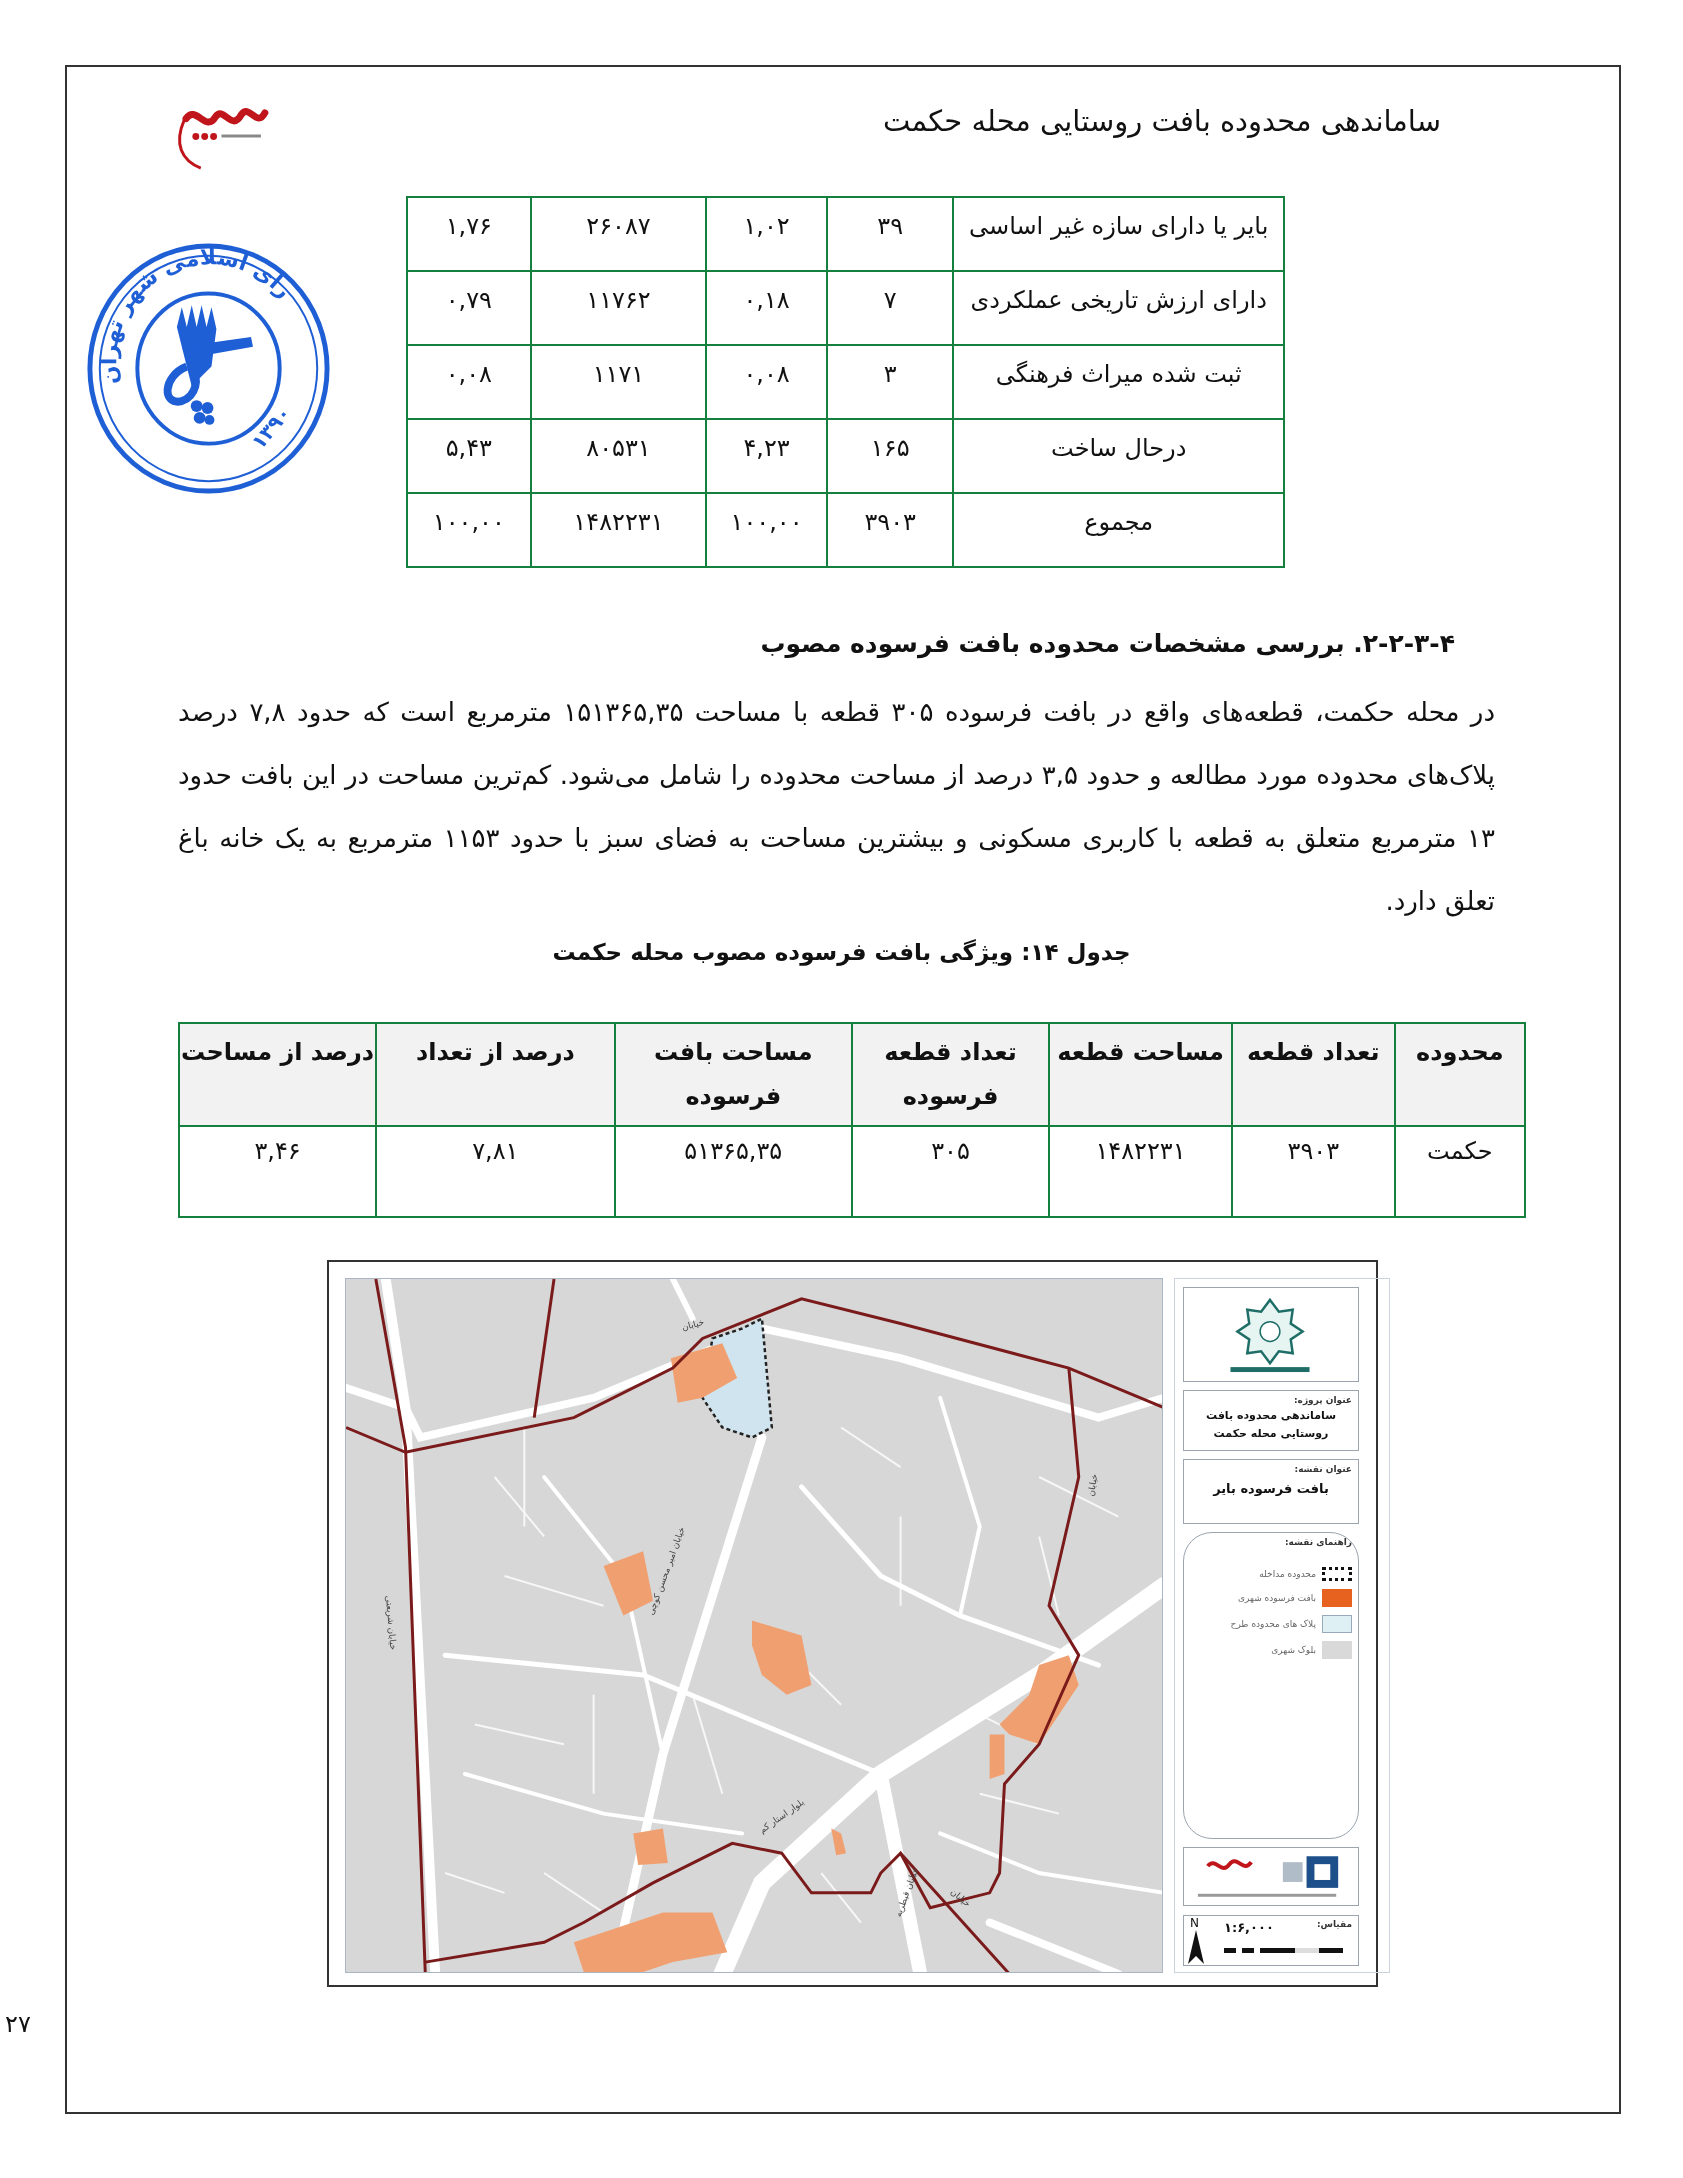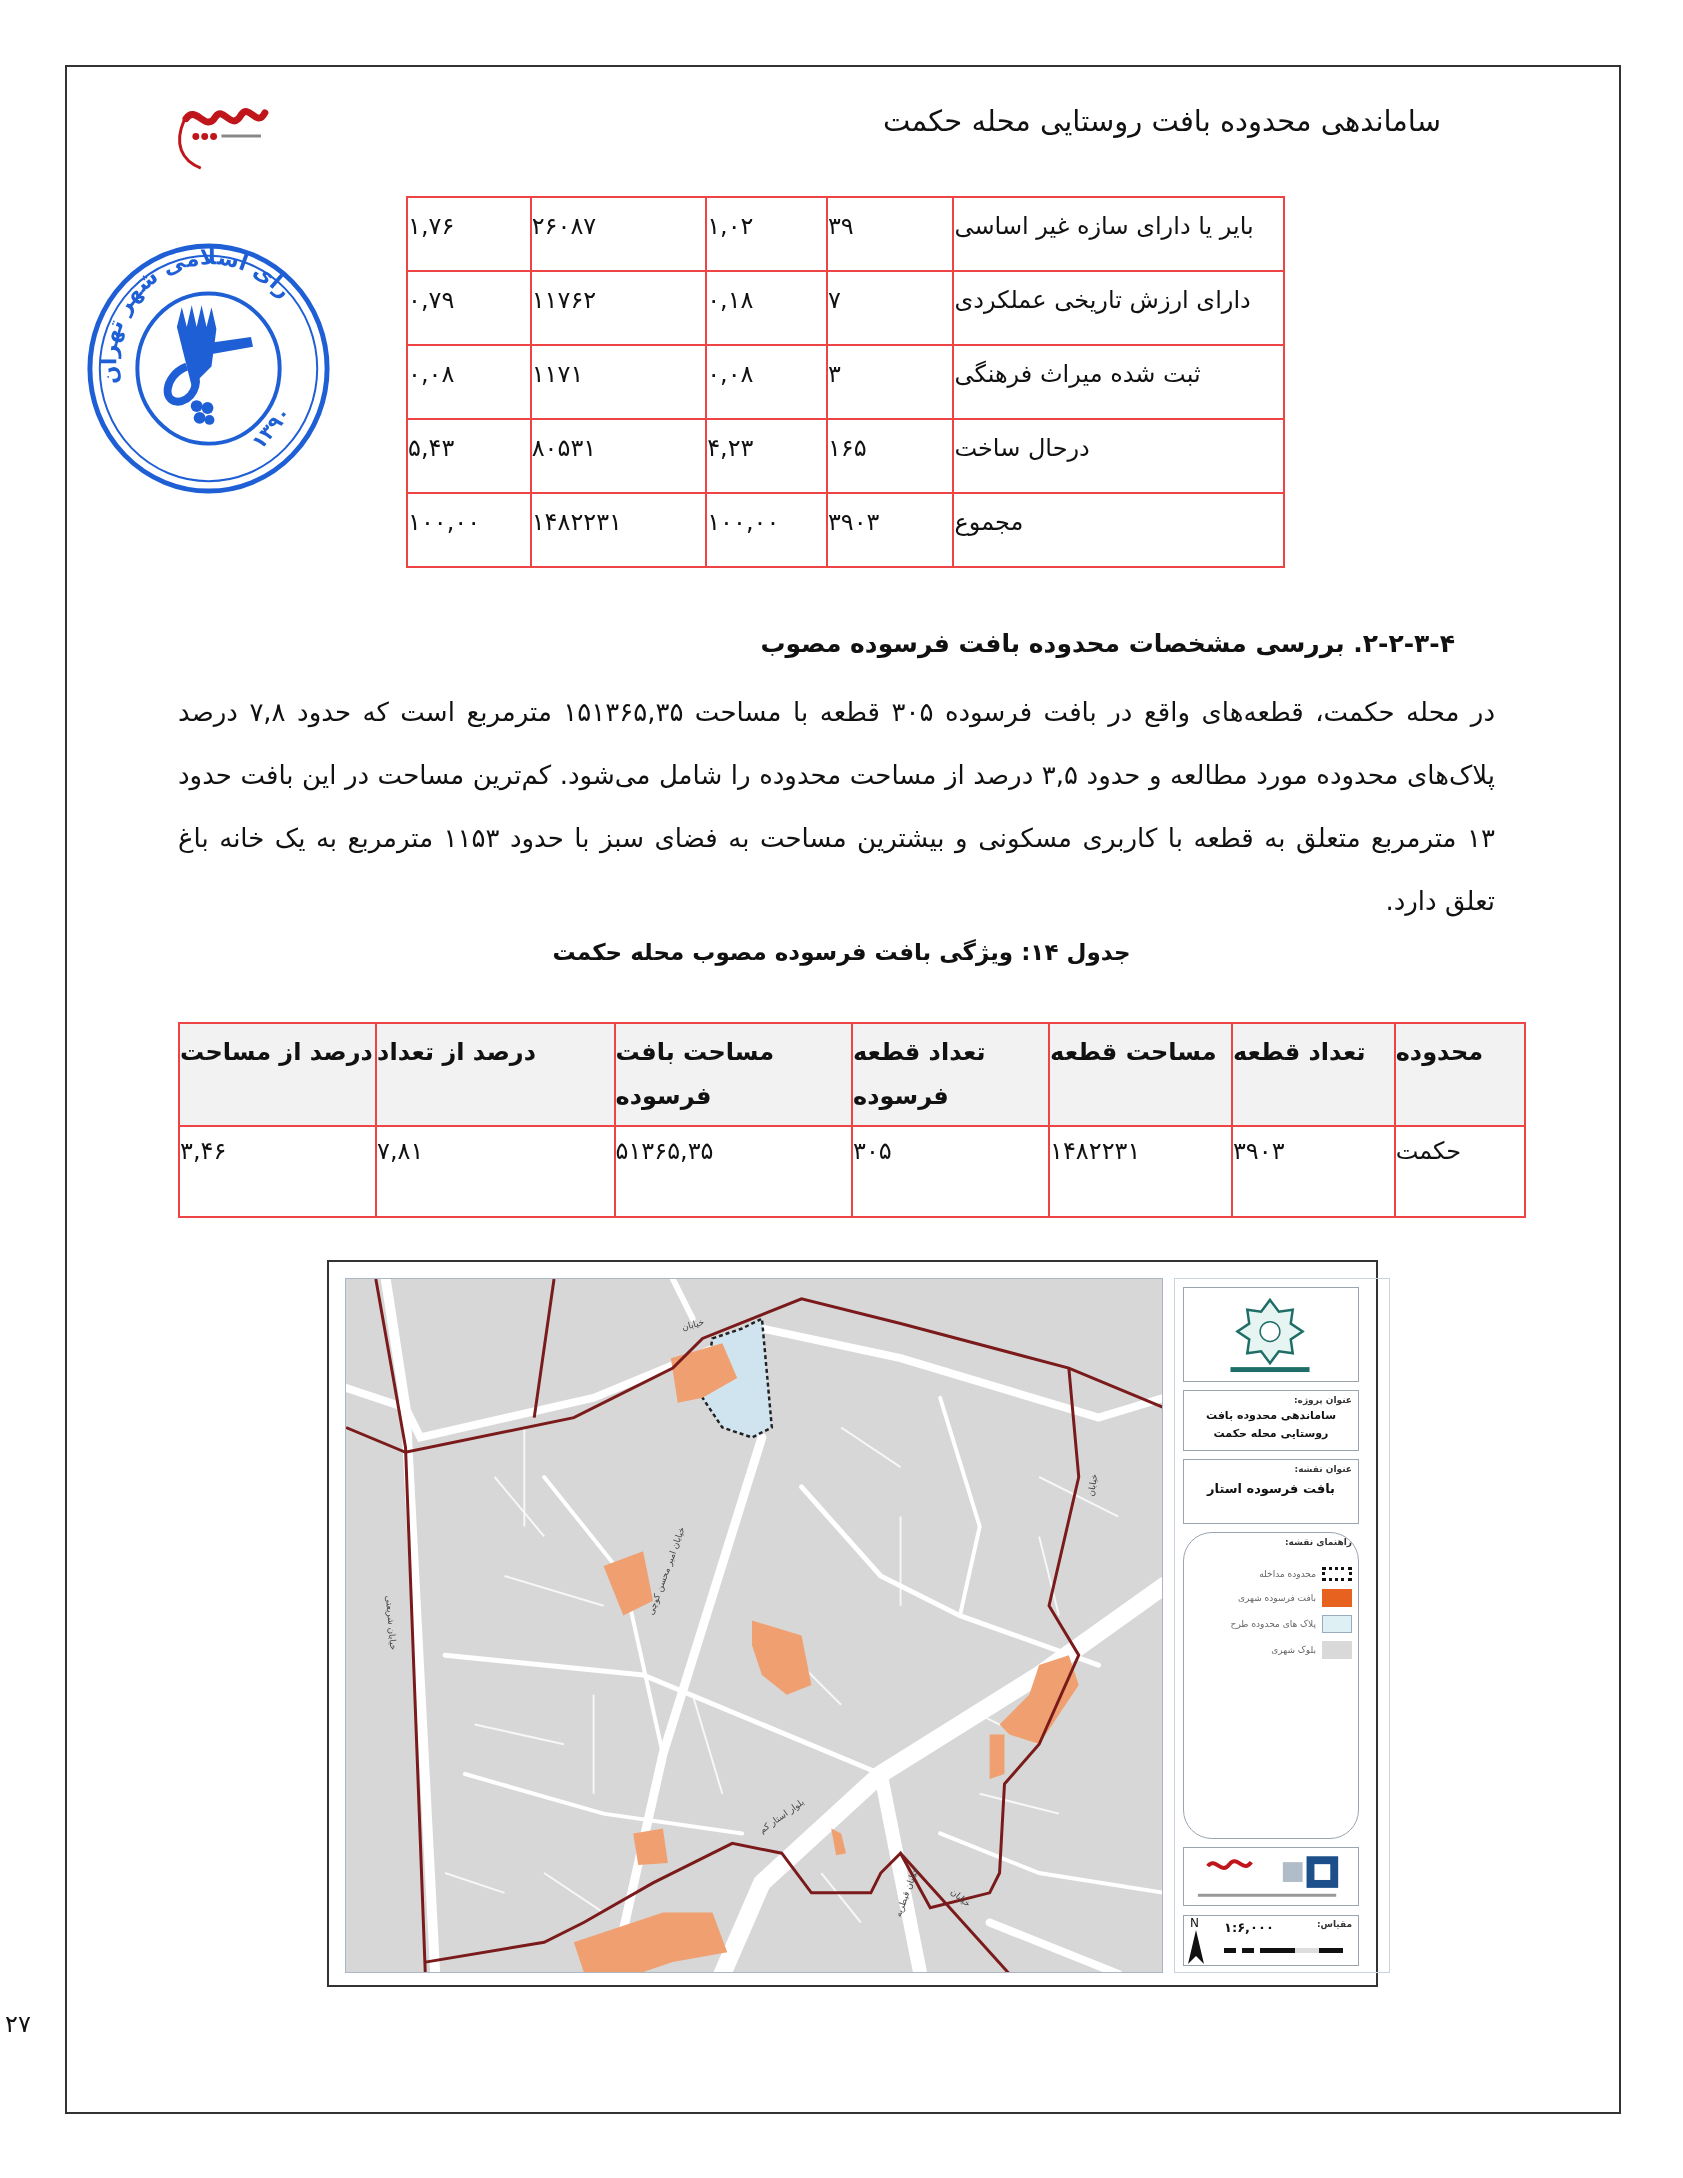--- a/index.html
+++ b/index.html
@@ -13,21 +13,21 @@
       position: absolute; right: 242px; top: 104px;
       font-size: 29px; direction: rtl; font-family: "DejaVu Sans", sans-serif;
     }
     .brand-logo {
       position: absolute; left: 166px; top: 99px; width: 109px; height: 74px;
     }
     .stamp {
       position: absolute; left: 83px; top: 238px; width: 252px; height: 262px;
     }
     table { border-collapse: collapse; direction: rtl; }
-    td, th { border: 2px solid #ef4444; text-align: left; vertical-align: top; }
+    td, th { border: 2px solid #15803d; text-align: center; vertical-align: top; }
     .table-top {
       position: absolute; left: 406px; top: 196px; width: 879px;
       font-size: 24px;
     }
     .table-top td { height: 74px; padding-top: 14px; }
     .table-top td.label { width: 332px; }
     .table-top td.c2 { width: 127px; }
     .table-top td.c3 { width: 121px; }
     .table-top td.c4 { width: 176px; }
     .table-top td.c5 { width: 124px; }
@@ -243,21 +243,21 @@
         <circle cx="83" cy="40" r="10" fill="#ffffff" stroke="#1e6e67" stroke-width="1.5"></circle>
         <rect x="43" y="76" width="80" height="5" fill="#1e6e67"></rect>
       </svg>
     </div>
     <div class="side-box" style="top:111px; height:61px;">
       <div class="small">عنوان پروژه:</div>
       <div class="big" style="font-size:11px; margin-top:2px;">ساماندهی محدوده بافت روستایی محله حکمت</div>
     </div>
     <div class="side-box" style="top:180px; height:65px;">
       <div class="small">عنوان نقشه:</div>
-      <div class="big">بافت فرسوده استار</div>
+      <div class="big">بافت فرسوده بایر</div>
     </div>
     <div class="side-box" style="top:253px; height:307px;border-radius:29px;">
       <div class="small">راهنمای نقشه:</div>
       <div style="margin-top:20px;">
         <div class="legend-row">
           <span class="swatch" style="border:3px dotted #111; height:14px;"></span>
           <span>محدوده مداخله</span>
         </div>
         <div class="legend-row">
           <span class="swatch" style="background:#e8621f;"></span>

